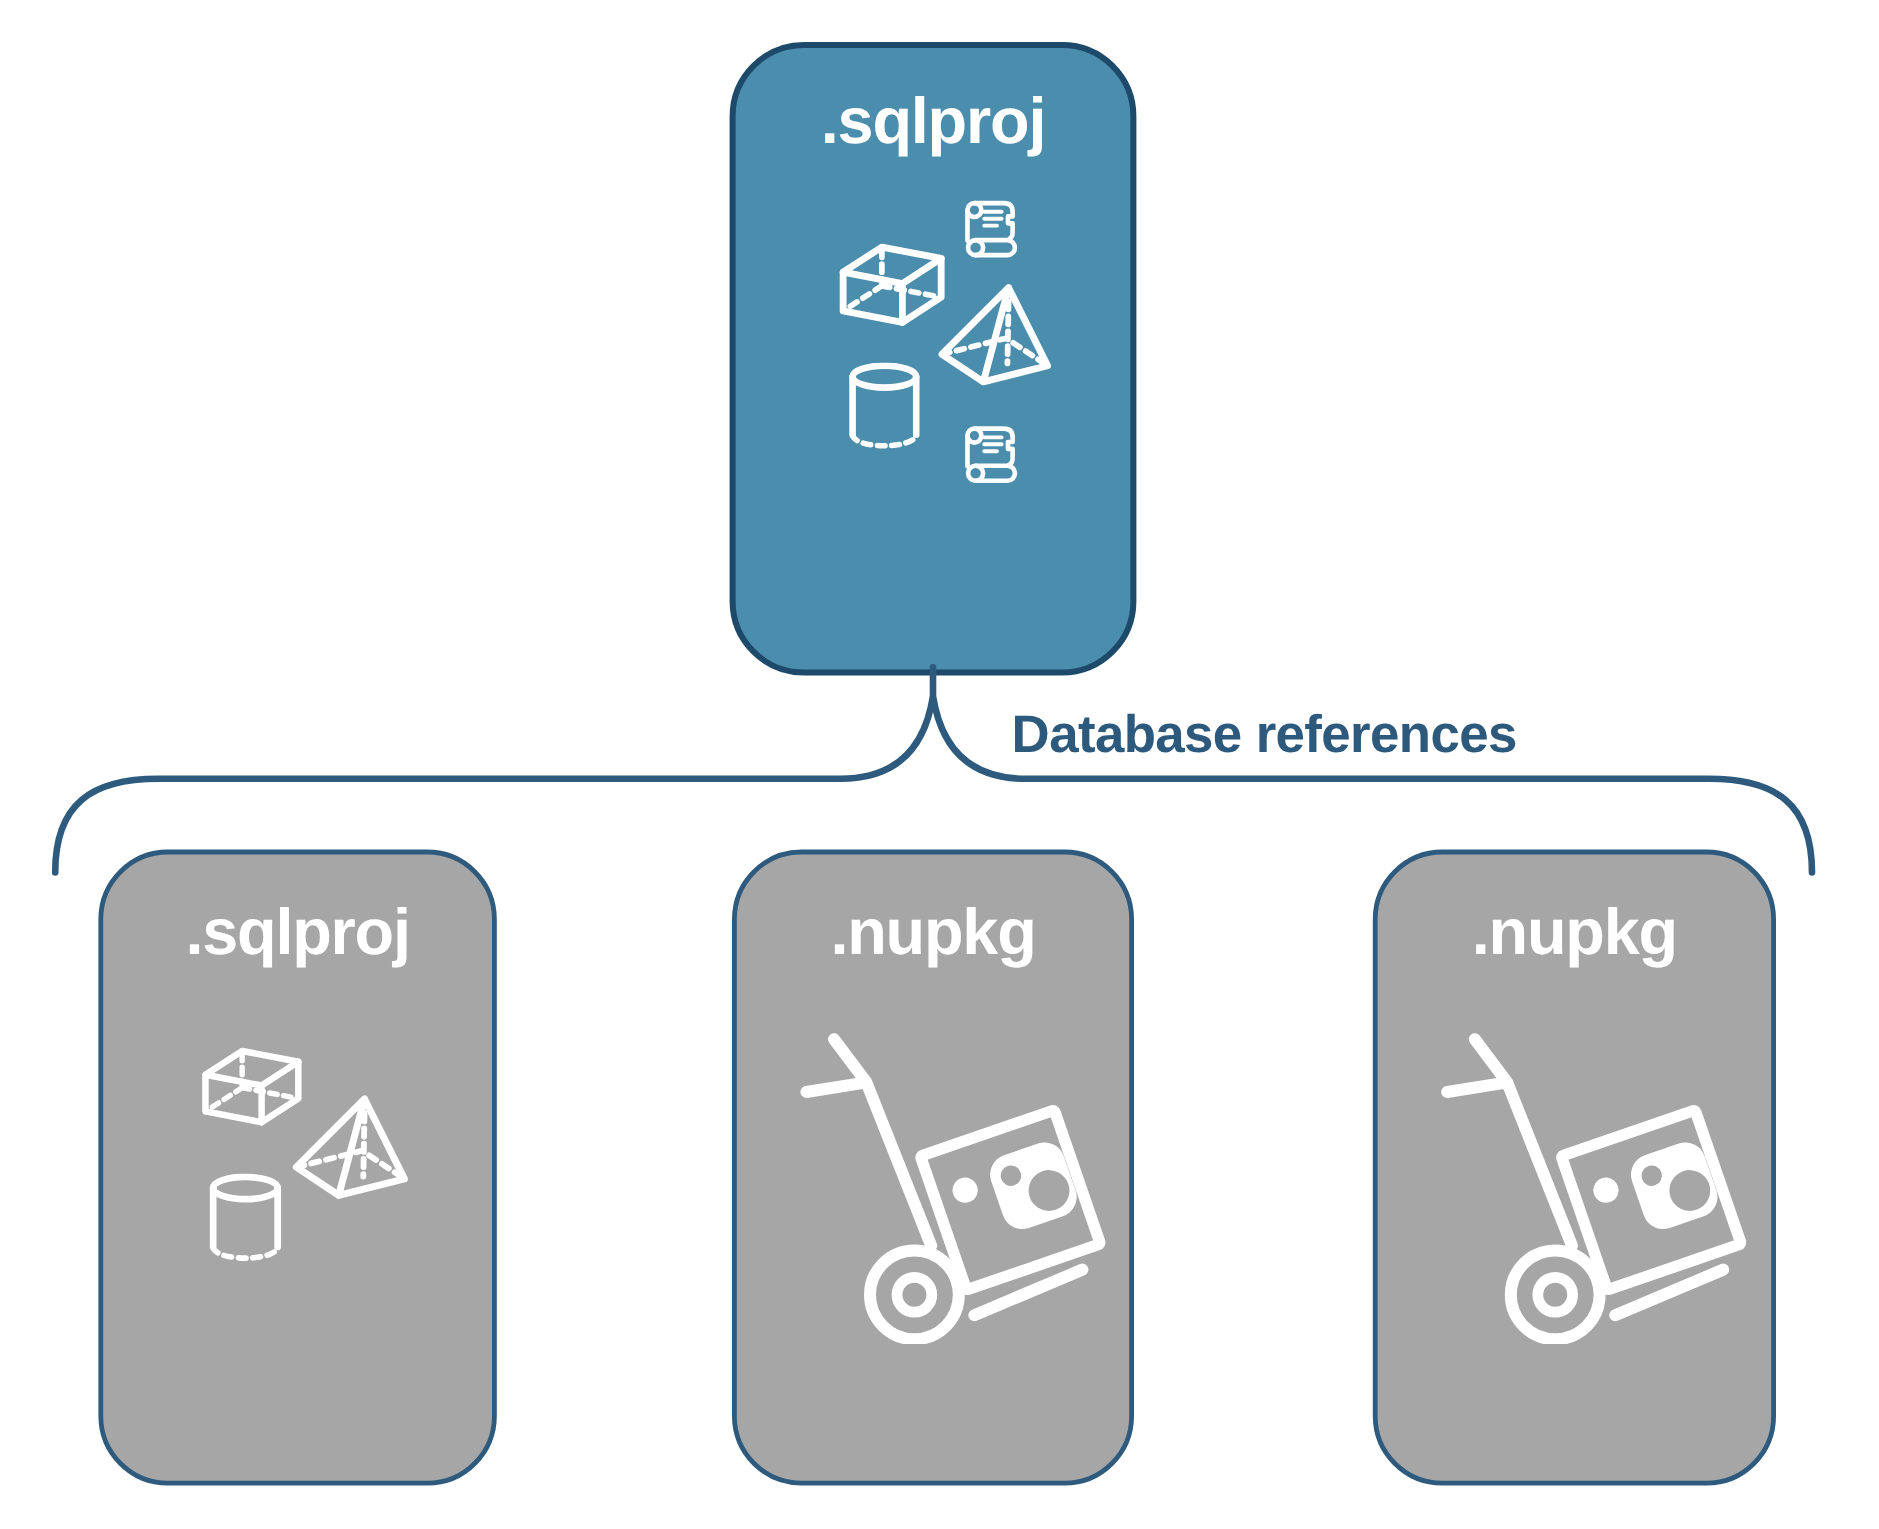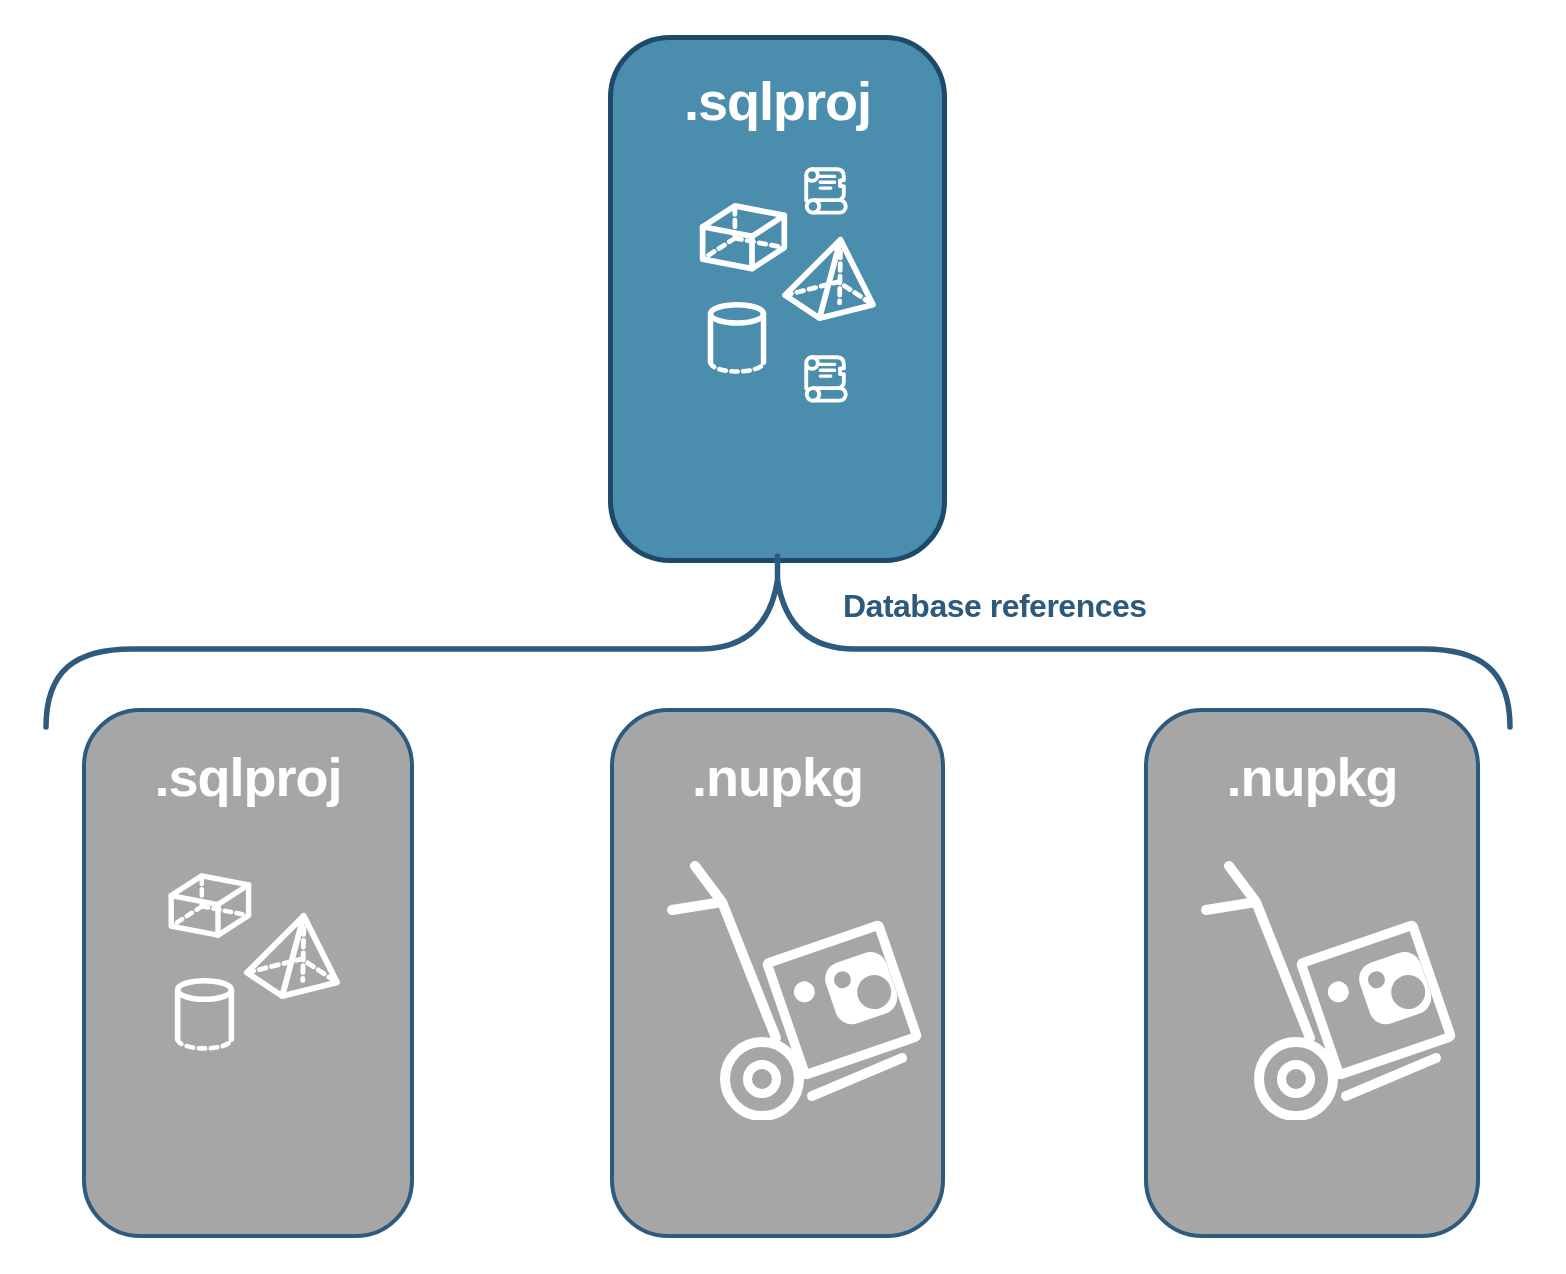--- a/index.html
+++ b/index.html
@@ -32,21 +32,21 @@
   }
   .icon{position:absolute;}
   .shape-stroke{stroke:#fff;fill:none;stroke-linecap:round;stroke-linejoin:round;}
   .dash{stroke-dasharray:7 6;}
   .scroll-stroke{stroke:#fff;fill:none;stroke-linecap:round;stroke-linejoin:round;}
   .connector-svg{position:absolute;left:0;top:0;pointer-events:none;}
   .connector-path{stroke:var(--connector-line);stroke-width:5.5;fill:none;
     stroke-linecap:round;stroke-linejoin:round;}
   .connector-label{
     position:absolute;left:843px;top:588px;
-    color:var(--connector-label);font-weight:bold;font-size:32px;letter-spacing:-0.5px;
+    color:var(--connector-label);font-weight:bold;font-size:44px;letter-spacing:-0.5px;
     white-space:nowrap;
   }
   .nuget-hole{fill:var(--child-fill);}
   .nuget-white{fill:#fff;}
 </style>
 </head>
 <body>
 
 <svg width="0" height="0" style="position:absolute">
   <defs>

